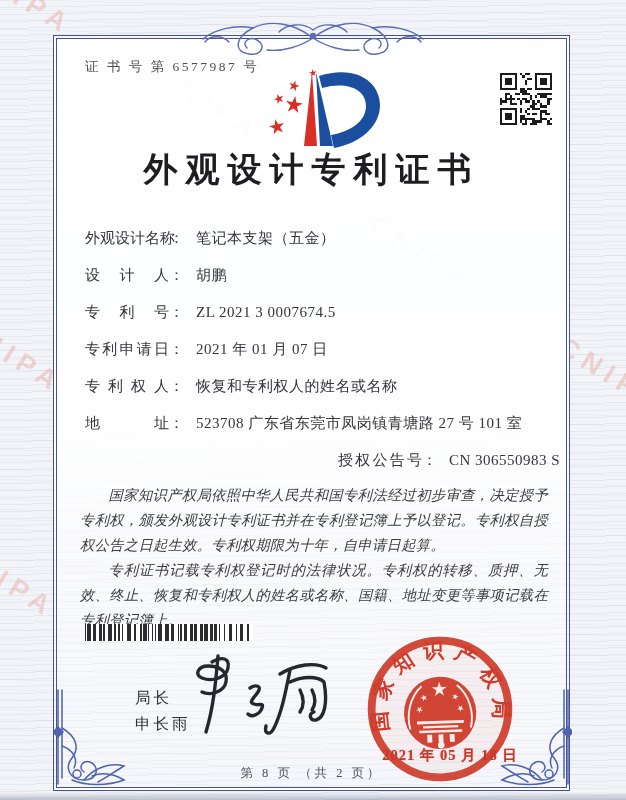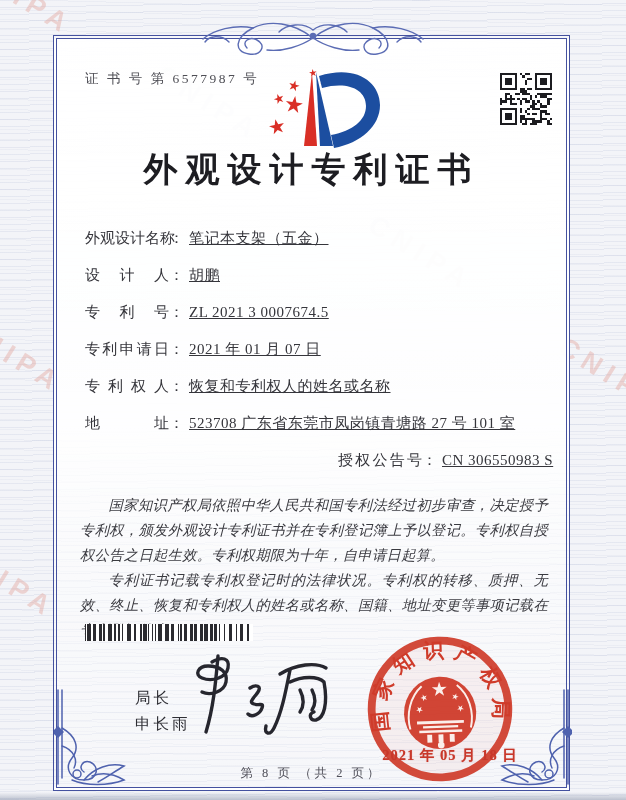--- a/index.html
+++ b/index.html
@@ -35,46 +35,46 @@
     border:4px double #44519f;
     background:linear-gradient(180deg,
       rgba(255,255,255,0.97) 0%, rgba(255,255,255,0.95) 52%,
       rgba(255,255,255,0.55) 72%, rgba(255,255,255,0.25) 100%);
   }
 
   .ornament { position:absolute; pointer-events:none; }
 
   
   .cert-no {
-    position:absolute; left:85px; top:70px;
+    position:absolute; left:85px; top:58px;
     font-size:13.5px; letter-spacing:2.5px; color:#4e4e55;
   }
   .logo { position:absolute; left:256px; top:60px; width:132px; height:94px; }
   .qr   { position:absolute; left:500px; top:73px; width:52px; height:52px; }
   .title {
     position:absolute; left:53px; top:147px; width:517px;
     text-align:center; font-size:34px; font-weight:bold;
     letter-spacing:8px; color:#1d1d22;
   }
 
   
   .field { position:absolute; left:85px; font-size:15px; color:#35353b; white-space:nowrap; }
   .field .flabel {
     display:inline-block; width:84px; text-align:justify; text-align-last:justify;
     vertical-align:bottom;
   }
   .field .colon { display:inline-block; }
-  .field .fvalue { display:inline-block; margin-left:5px; letter-spacing:0.5px;text-decoration:underline; }
+  .field .fvalue { display:inline-block; margin-left:12px; letter-spacing:0.5px; }
   .field.right-col { left:338px; }
 
   
   .body-text {
     position:absolute; left:80px; top:483px; width:468px;
     font-size:14.3px; line-height:25px; color:#3a3a40;
-    font-style:italic; letter-spacing:0.3px; text-align:justify;margin-top:10px;
+    font-style:italic; letter-spacing:0.3px; text-align:justify;
   }
   .body-text p { text-indent:2em; }
 
   
   .barcode {
     position:absolute; left:85px; top:624px; width:168px; height:17px;
     display:flex; align-items:stretch; overflow:hidden; background:#fff;
   }
   .barcode i { display:block; height:100%; }
   .barcode i.d { background:#2b2b30; }

